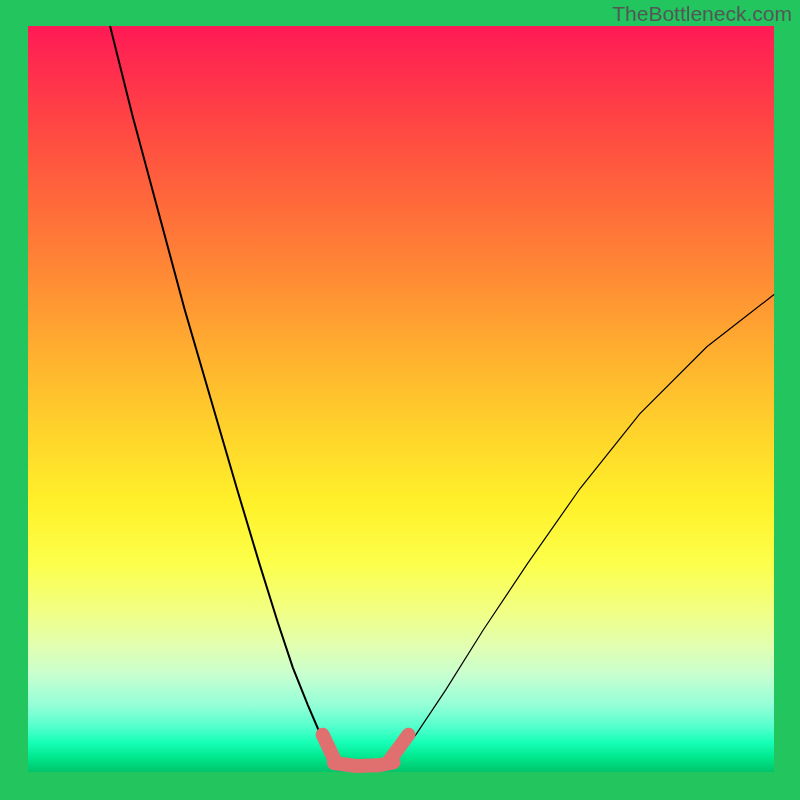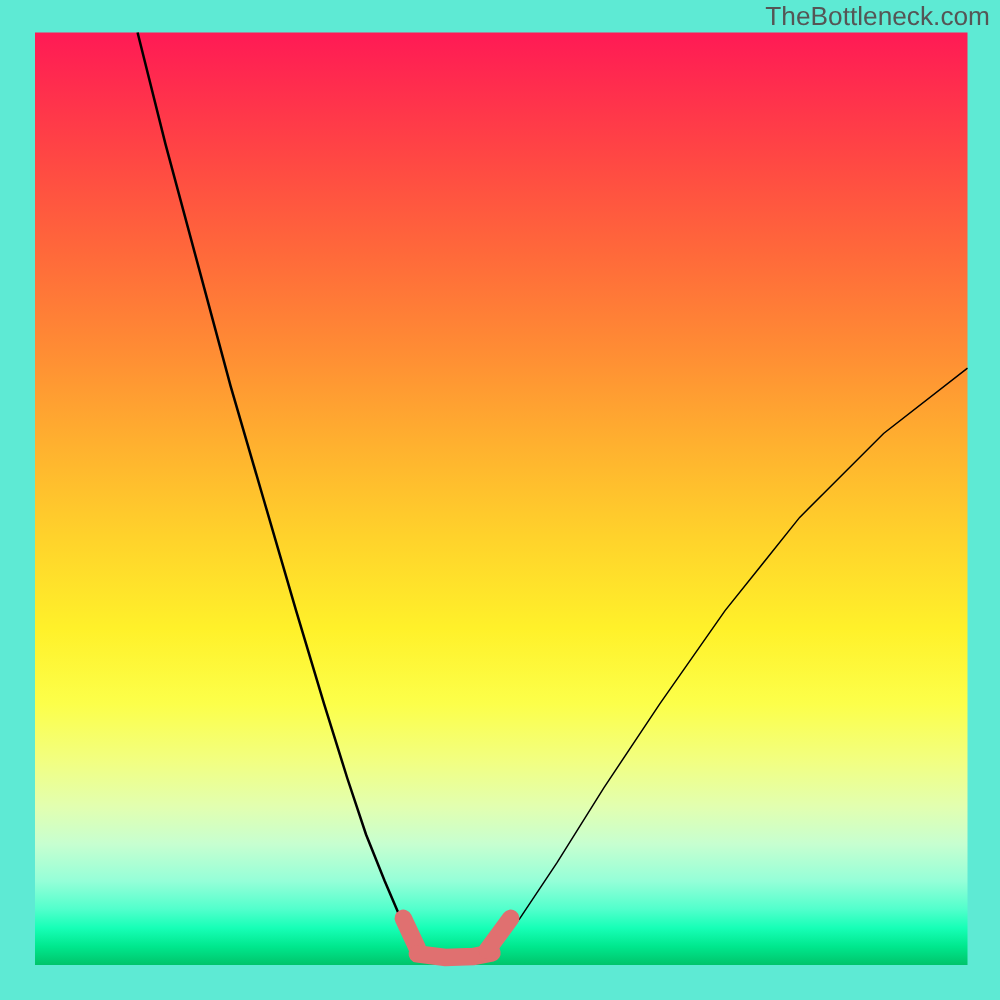--- a/index.html
+++ b/index.html
@@ -9,21 +9,21 @@
     height: 800px;
     overflow: hidden;
     background: #000;
     font-family: Arial, Helvetica, sans-serif;
   }
   .outer {
     position: absolute;
     top: 0; left: 0;
     width: 800px;
     height: 800px;
-    background: #5eead4;
+    background: #22c55e;
   }
   .watermark {
     position: absolute;
     top: 2px;
     right: 8px;
     color: #555;
     font-size: 21px;
     font-weight: 400;
     letter-spacing: 0px;
     z-index: 200;

